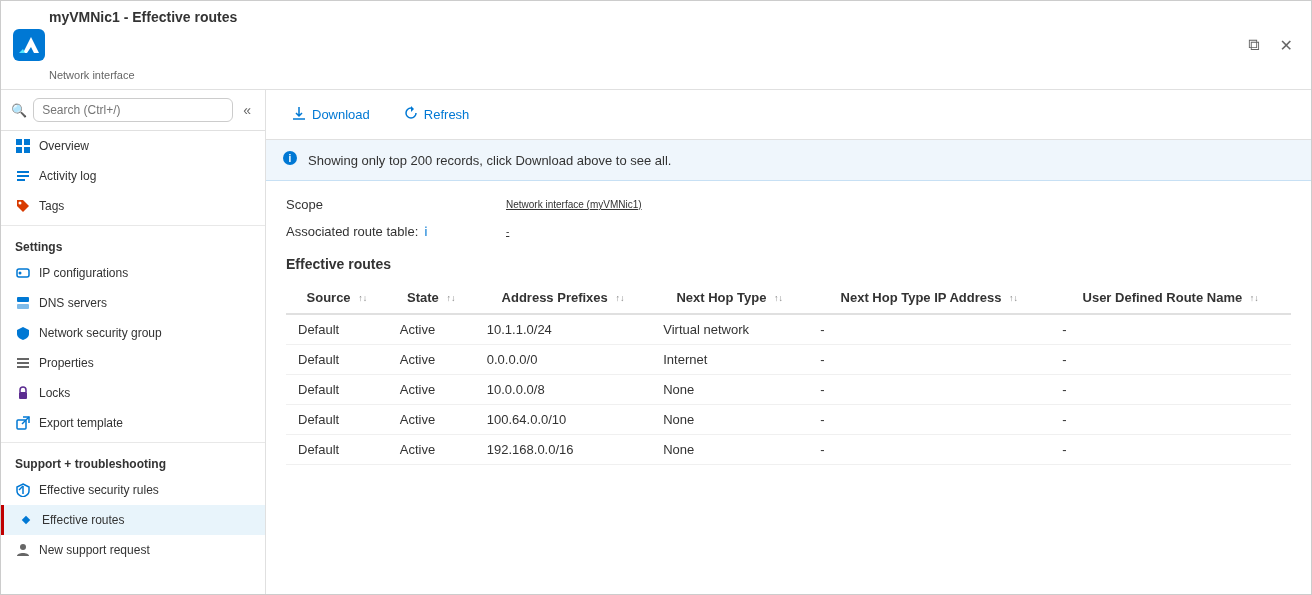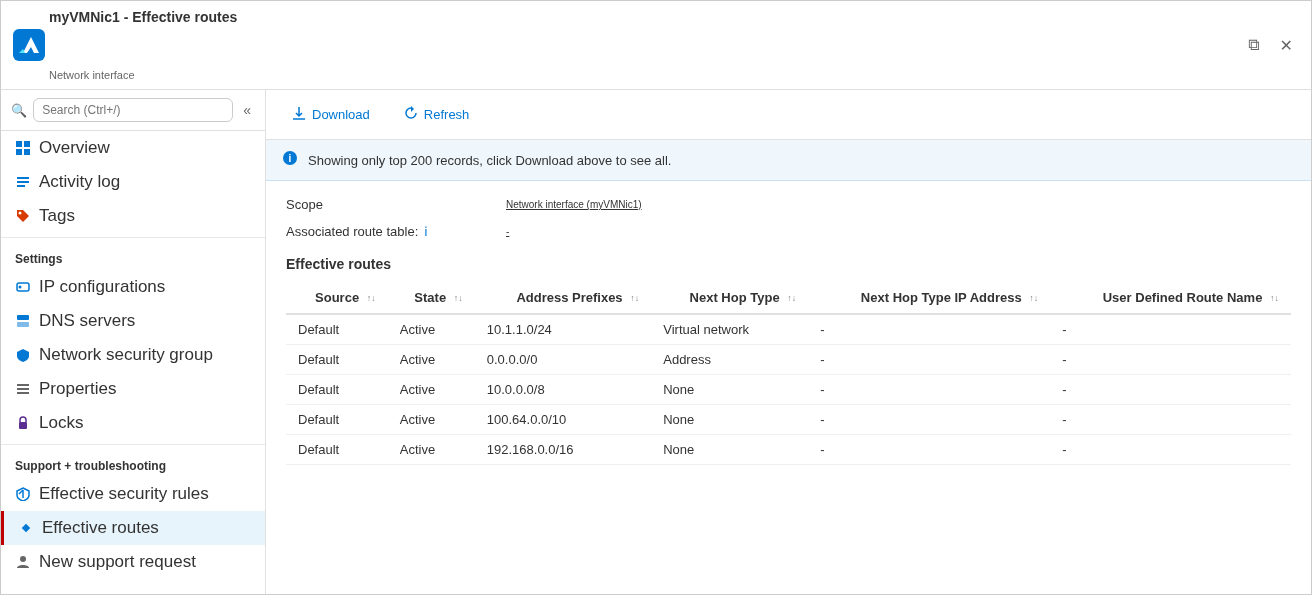--- a/index.html
+++ b/index.html
@@ -20,21 +20,21 @@
     
     .main-layout { display: flex; flex: 1; overflow: hidden; }
 
     
     .sidebar { width: 265px; border-right: 1px solid #e0e0e0; display: flex; flex-direction: column; overflow-y: auto; background: #fff; flex-shrink: 0; }
 
     .search-bar { padding: 8px 10px; border-bottom: 1px solid #e0e0e0; display: flex; align-items: center; gap: 6px; }
     .search-input { flex: 1; border: 1px solid #ccc; padding: 4px 8px; font-size: 12px; border-radius: 6px; }
     .collapse-btn { background: none; border: none; cursor: pointer; color: #666; font-size: 14px; padding: 2px 4px; }
 
-    .nav-item { display: flex; align-items: center; gap: 8px; padding: 7px 14px; cursor: pointer; color: #333; font-size: 17px; }
+    .nav-item { display: flex; align-items: center; gap: 8px; padding: 7px 14px; cursor: pointer; color: #333; font-size: 12px; }
     .nav-item.active { background: #e8f4fb; border-left: 3px solid #c00; }
     .nav-item .icon { width: 16px; height: 16px; display: flex; align-items: center; justify-content: center; flex-shrink: 0; }
 
     .section-label { padding: 14px 14px 4px; font-size: 12px; font-weight: 600; color: #333; border-top: 1px solid #e8e8e8; margin-top: 4px; }
 
     
     .content-area { flex: 1; overflow-y: auto; padding: 0; }
 
     .toolbar { display: flex; align-items: center; gap: 14px; padding: 10px 16px; border-bottom: 1px solid #e0e0e0; }
     .toolbar-btn { display: flex; align-items: center; gap: 6px; background: none; border: none; cursor: pointer; padding: 6px 10px; font-size: 13px; color: #0078d4; }
@@ -45,21 +45,21 @@
     .content-body { padding: 16px 20px; }
 
     .meta-row { display: flex; align-items: center; margin-bottom: 10px; }
     .meta-label { width: 220px; color: #333; font-size: 13px; display: flex; align-items: center; gap: 6px; }
     .meta-value { color: #333; font-size: 10px; text-decoration: underline; }
 
     .section-title { font-size: 14px; font-weight: 600; margin: 16px 0 10px; color: #333; }
 
     
     .data-table { width: 100%; border-collapse: collapse; font-size: 13px; }
-    .data-table th { text-align: right; padding: 8px 12px; border-bottom: 2px solid #e0e0e0; font-weight: 600; color: #333; white-space: nowrap; }
+    .data-table th { text-align: center; padding: 8px 12px; border-bottom: 2px solid #e0e0e0; font-weight: 600; color: #333; white-space: nowrap; }
     .data-table th .sort-icons { display: inline-flex; flex-direction: column; margin-left: 4px; font-size: 9px; line-height: 1; color: #888; vertical-align: middle; }
     .data-table td { padding: 7px 12px; border-bottom: 1px solid #f0f0f0; color: #333; }
   </style>
 </head>
 <body>
 
 <div class="app-container">
 
   <div class="title-bar">
     <div class="title-bar-left">
@@ -159,20 +159,30 @@
         <span>Properties</span>
       </div>
       <div class="nav-item">
         <span class="icon">
           <svg width="14" height="14" viewBox="0 0 14 14">
               <rect x="3" y="6" width="8" height="7" rx="1" fill="#5c2d91"></rect>
               <path d="M4 6 L4 4 A3 3 0 0 1 10 4 L10 6" fill="none" stroke="#5c2d91" stroke-width="1.5"></path>
             </svg>
         </span>
         <span>Locks</span>
+      </div>
+      <div class="nav-item">
+        <span class="icon">
+          <svg width="14" height="14" viewBox="0 0 14 14">
+              <rect x="1" y="4" width="9" height="9" rx="1" fill="none" stroke="#0078d4" stroke-width="1.5"></rect>
+              <path d="M7 1 L13 1 L13 7" fill="none" stroke="#0078d4" stroke-width="1.5"></path>
+              <line x1="13" y1="1" x2="6" y2="8" stroke="#0078d4" stroke-width="1.5"></line>
+            </svg>
+        </span>
+        <span>Export template</span>
       </div>
 
       <div class="section-label">Support + troubleshooting</div>
       <div class="nav-item">
         <span class="icon">
           <svg width="14" height="14" viewBox="0 0 14 14">
               <path d="M7 1 L13 4 L13 8 C13 11 10 13 7 14 C4 13 1 11 1 8 L1 4 Z" fill="none" stroke="#0078d4" stroke-width="1.5"></path>
               <line x1="7" y1="3" x2="7" y2="11" stroke="#0078d4" stroke-width="1.5"></line>
               <line x1="3" y1="7" x2="7" y2="3" stroke="#0078d4" stroke-width="1.5"></line>
             </svg>
@@ -283,21 +293,21 @@
                 <td>Active</td>
                 <td>10.1.1.0/24</td>
                 <td>Virtual network</td>
                 <td>-</td>
                 <td>-</td>
               </tr>
               <tr>
                 <td>Default</td>
                 <td>Active</td>
                 <td>0.0.0.0/0</td>
-                <td>Address</td>
+                <td>Internet</td>
                 <td>-</td>
                 <td>-</td>
               </tr>
               <tr>
                 <td>Default</td>
                 <td>Active</td>
                 <td>10.0.0.0/8</td>
                 <td>None</td>
                 <td>-</td>
                 <td>-</td>

